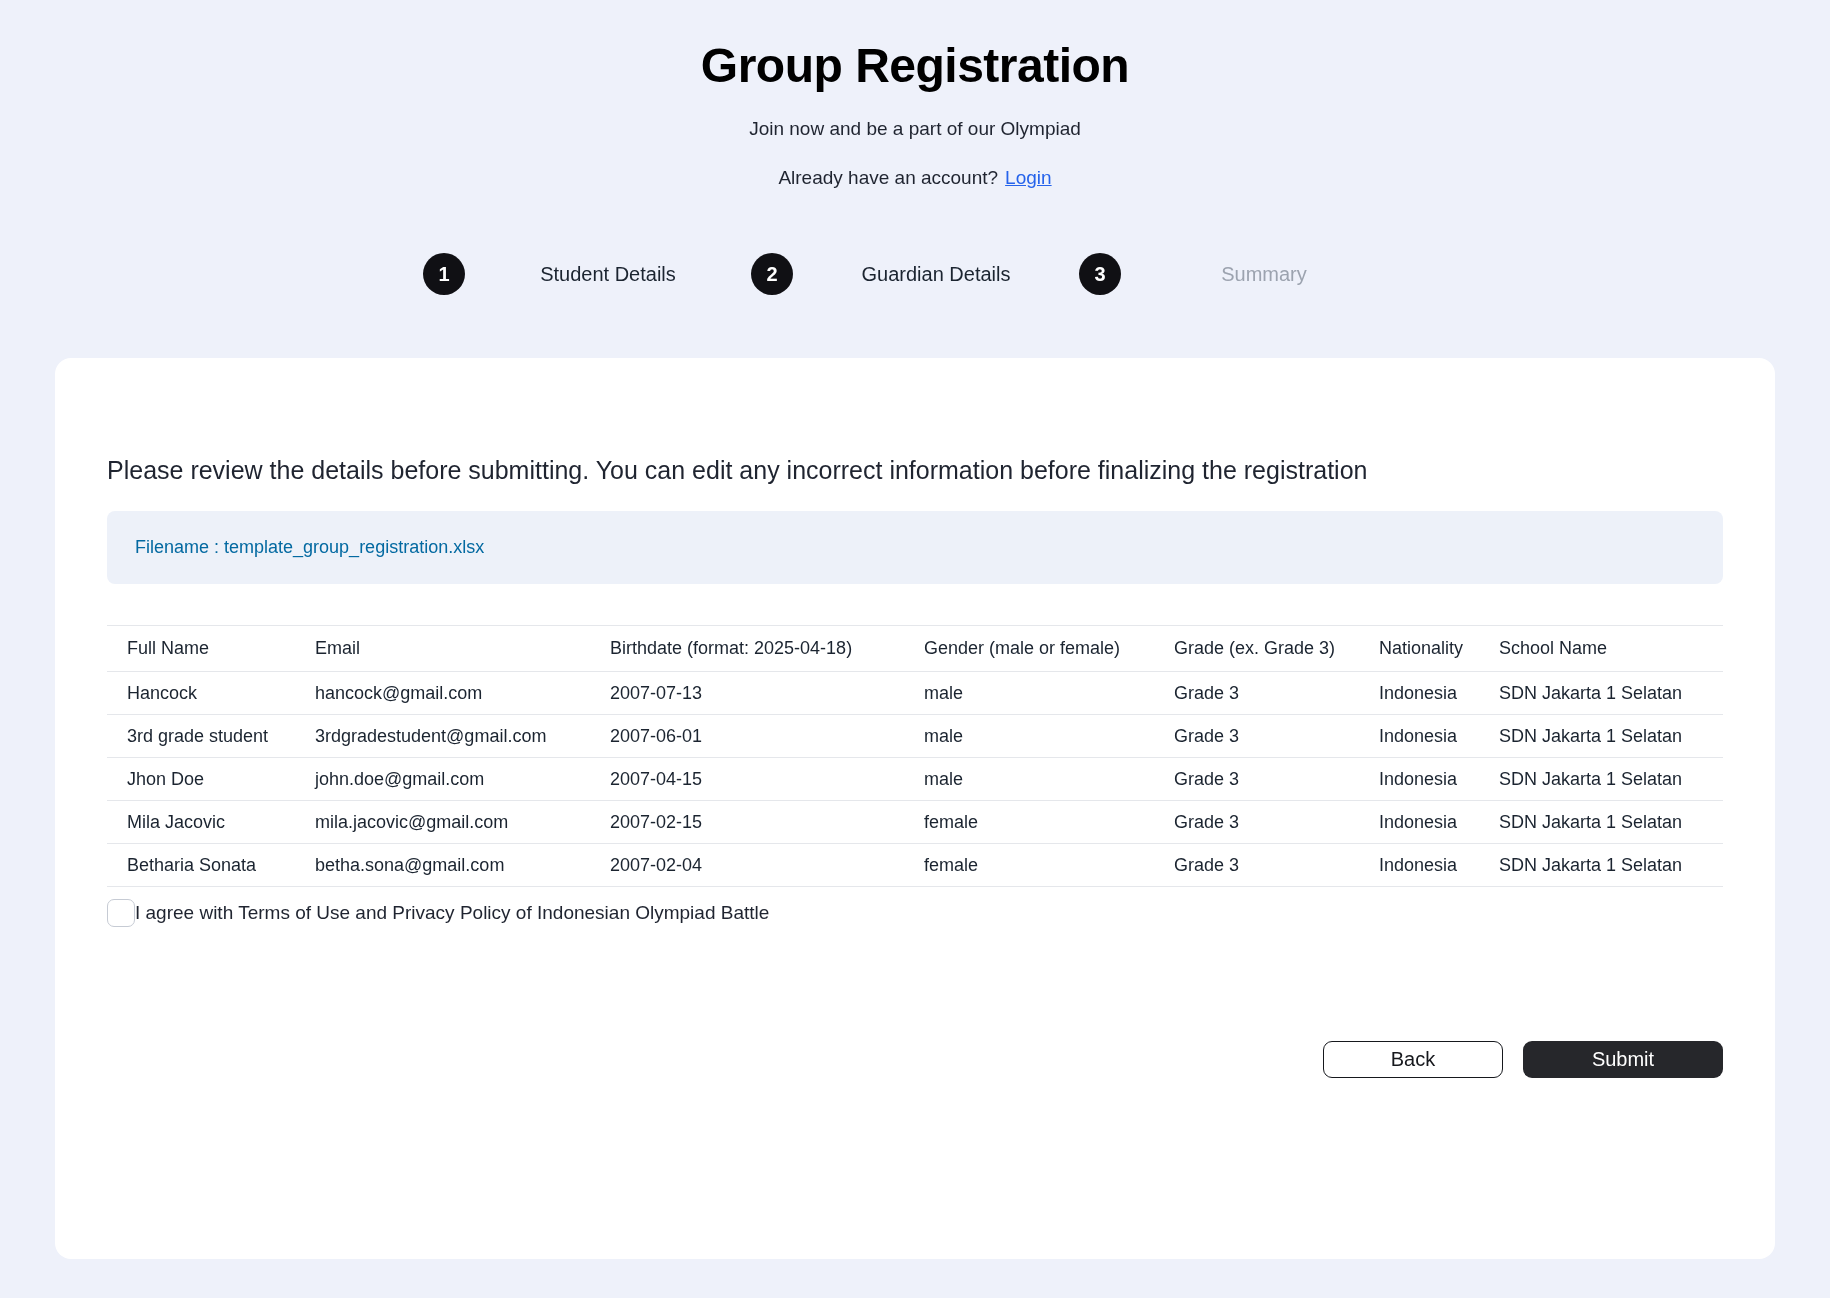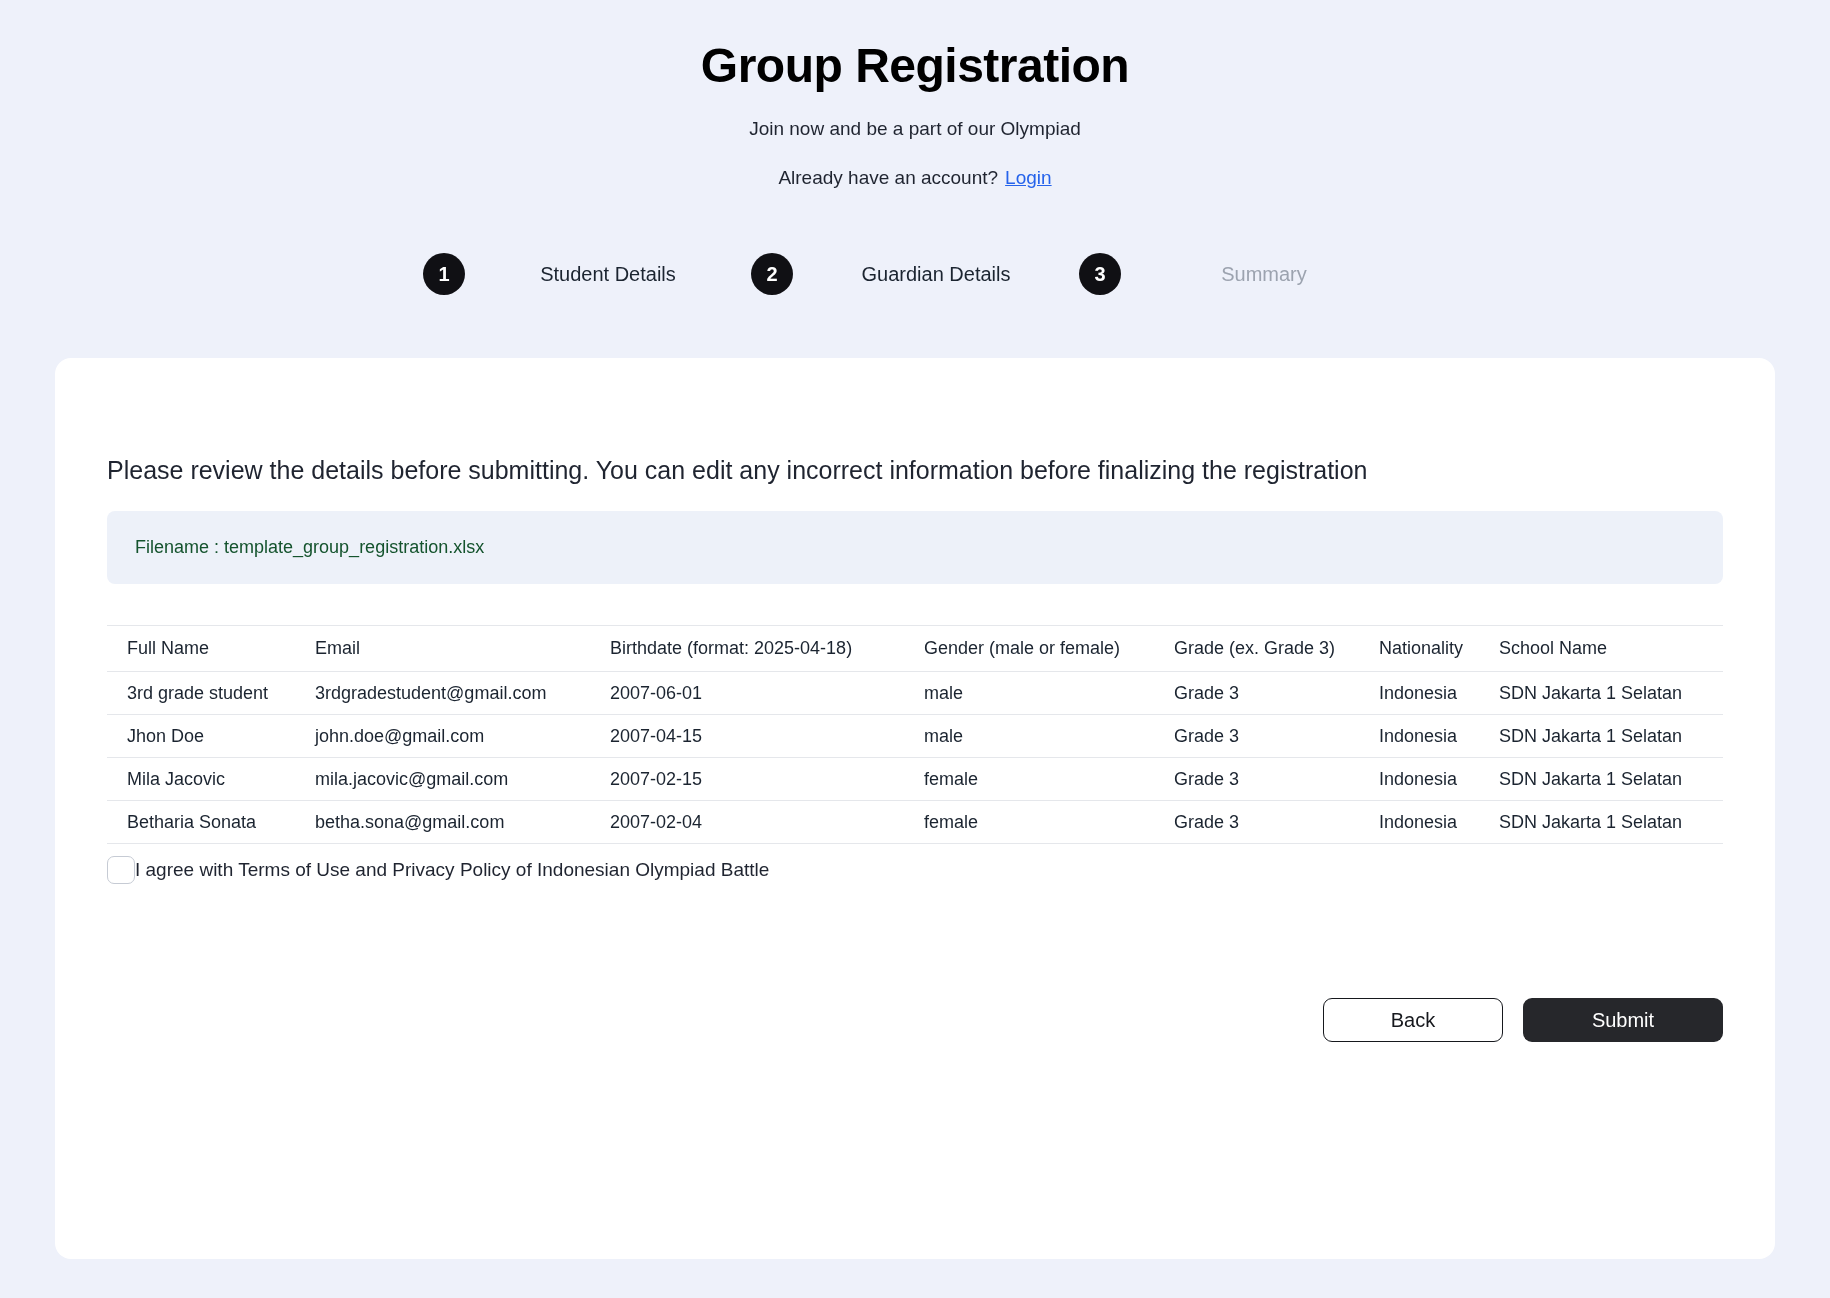--- a/index.html
+++ b/index.html
@@ -29,39 +29,39 @@
   .step.inactive .step-label { color: #9ca3af; }
 
   .card {
     margin: 63px 55px 0; background: #ffffff; border-radius: 16px;
     padding: 66px 52px 0; height: 901px;
   }
   .card-heading { font-size: 20px; font-weight: 700; margin: 0; color: #1b2430; }
   .card-desc { font-size: 25px; margin: 32px 0 0; color: #1f2430; }
   .filename-box {
     margin-top: 26px; background: #edf1f9; border-radius: 8px;
-    padding: 26px 28px; font-size: 18px; color: #14532d;
+    padding: 26px 28px; font-size: 18px; color: #0369a1;
   }
 
   table.students { width: 100%; border-collapse: collapse; margin-top: 41px; font-size: 18px; }
   .students th, .students td {
     text-align: left; font-weight: 400; padding: 0 10px 0 20px;
     color: #1b2430; border-bottom: 1px solid #e5e7eb; white-space: nowrap;
   }
   .students thead th { height: 46px; border-top: 1px solid #e5e7eb; }
   .students td { height: 43px; }
 
   .agree-row { margin-top: 12px; display: flex; align-items: center; font-size: 19px; }
   .checkbox {
     width: 28px; height: 28px; border: 1px solid #c6cbd4; border-radius: 7px;
     background: #fff; flex: none; cursor: pointer;
   }
 
   .actions { margin-top: 114px; display: flex; justify-content: flex-end; gap: 20px; }
-  button { font-family: inherit; font-size: 20px; height: 44px; border-radius: 9px; cursor: pointer; }
+  button { font-family: inherit; font-size: 20px; height: 37px; border-radius: 9px; cursor: pointer; }
   .back-btn { width: 180px; background: #fff; border: 1px solid #16181d; color: #16181d; }
   .submit-btn { width: 200px; background: #26272b; border: none; color: #ffffff; }
 </style>
 </head>
 <body>
 
 <header class="page-header">
   <h1 class="title">Group Registration</h1>
   <p class="subtitle">Join now and be a part of our Olympiad</p>
   <p class="login-row"><span>Already have an account?</span><a class="login-link">Login</a></p>
@@ -107,20 +107,29 @@
         <th>Email</th>
         <th>Birthdate (format: 2025-04-18)</th>
         <th>Gender (male or female)</th>
         <th>Grade (ex. Grade 3)</th>
         <th>Nationality</th>
         <th>School Name</th>
       </tr>
     </thead>
     <tbody>
       <tr>
+        <td>Hancock</td>
+        <td>hancock@gmail.com</td>
+        <td>2007-07-13</td>
+        <td>male</td>
+        <td>Grade 3</td>
+        <td>Indonesia</td>
+        <td>SDN Jakarta 1 Selatan</td>
+      </tr>
+      <tr>
         <td>3rd grade student</td>
         <td>3rdgradestudent@gmail.com</td>
         <td>2007-06-01</td>
         <td>male</td>
         <td>Grade 3</td>
         <td>Indonesia</td>
         <td>SDN Jakarta 1 Selatan</td>
       </tr>
       <tr>
         <td>Jhon Doe</td>

